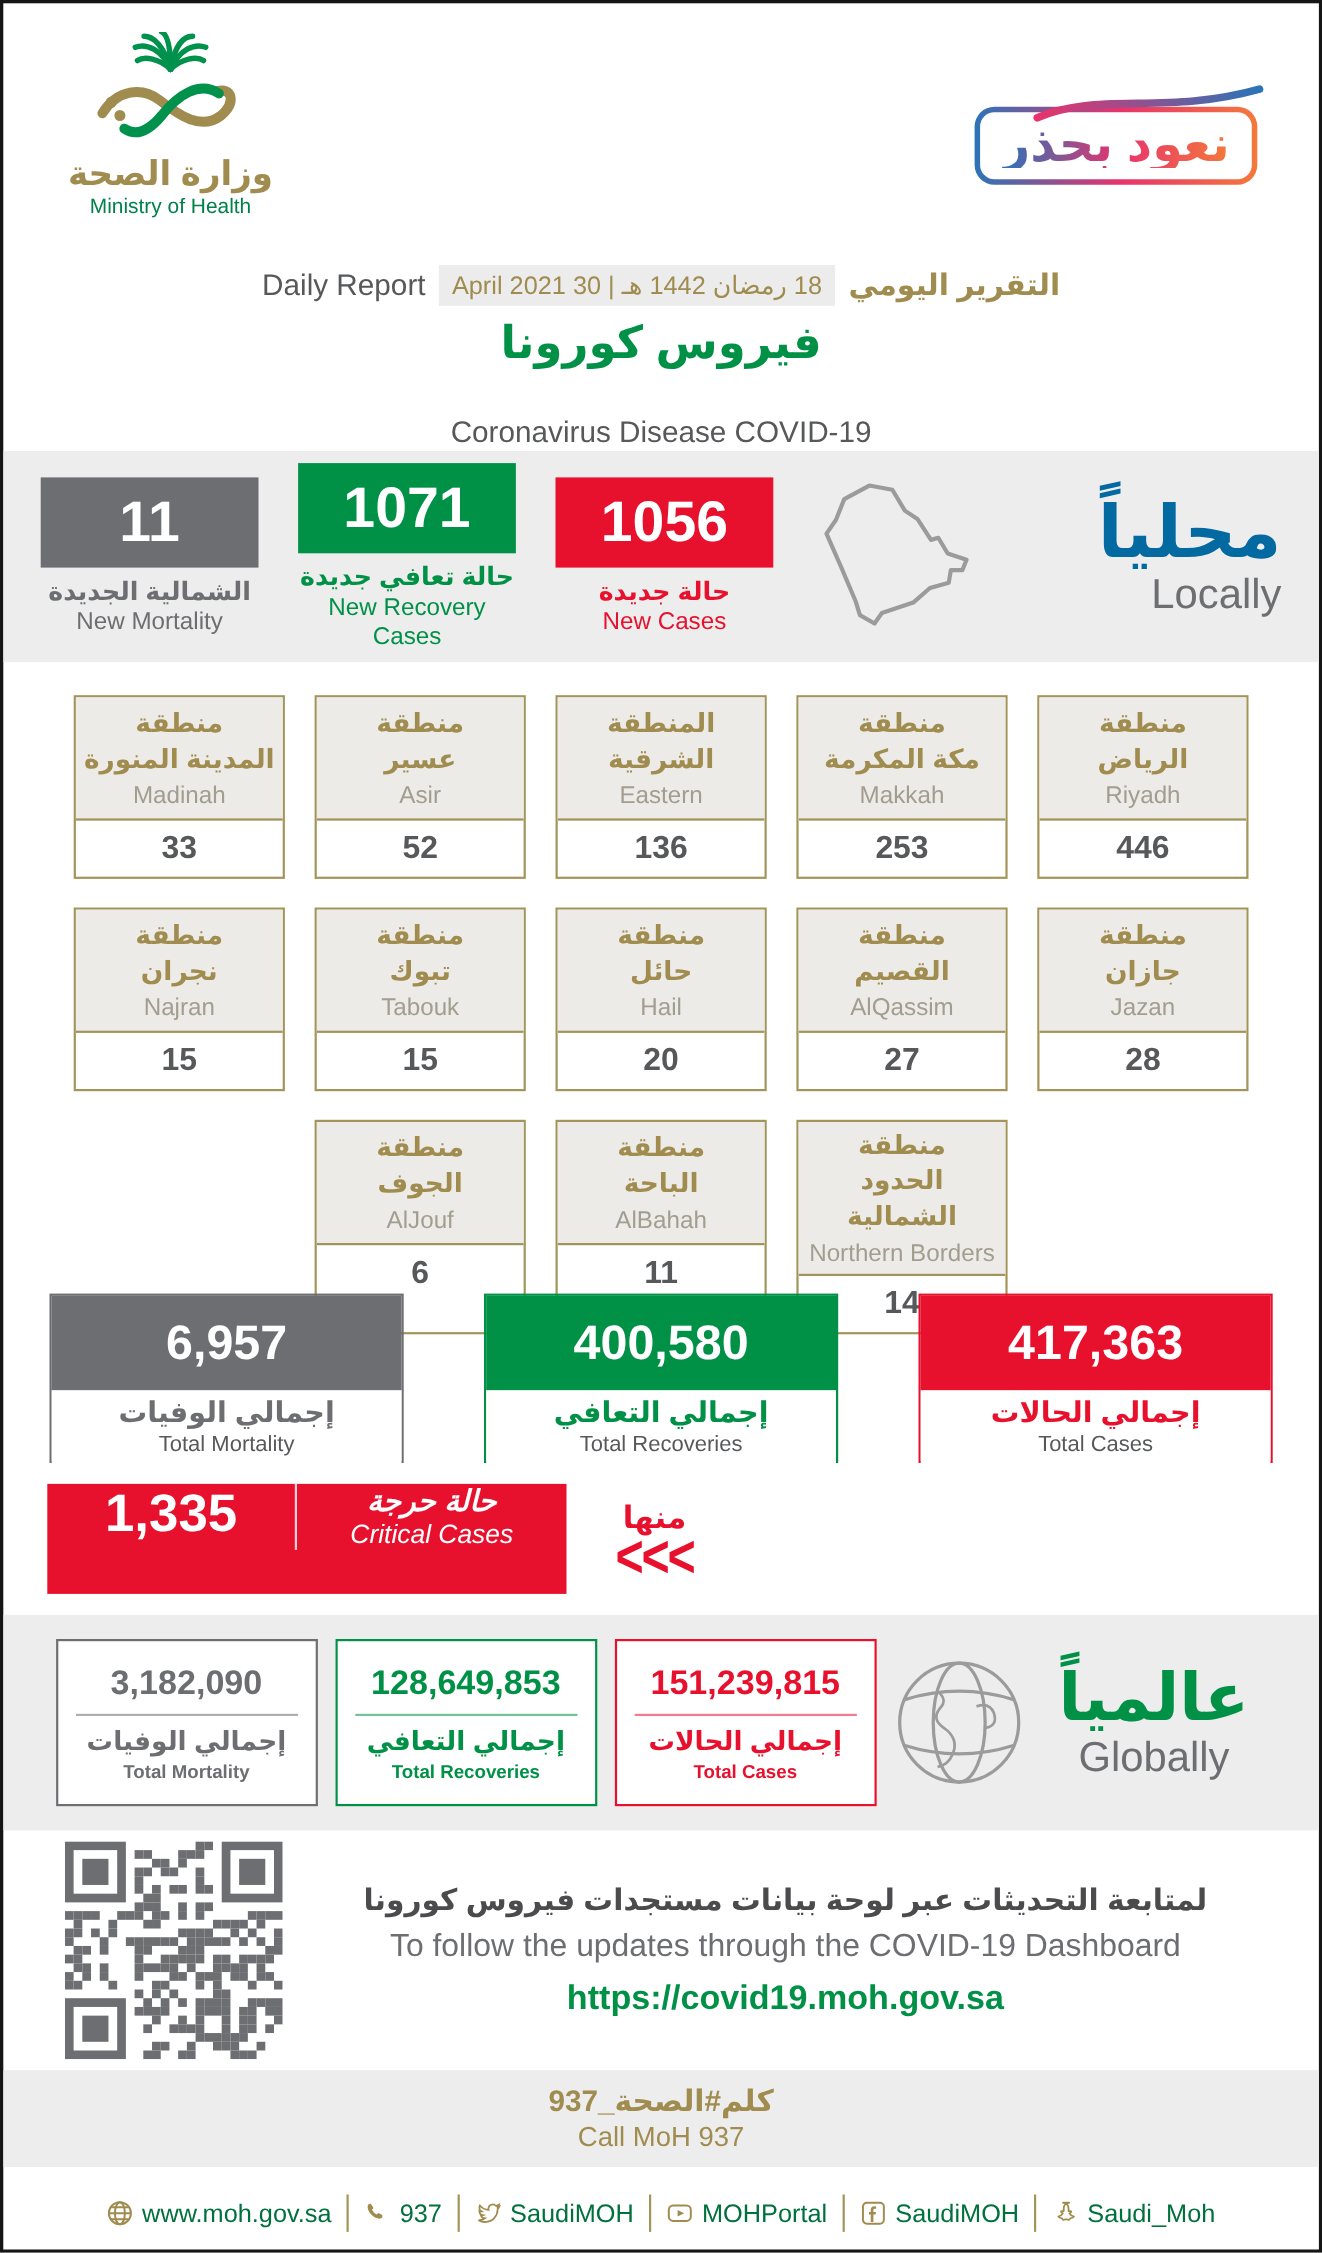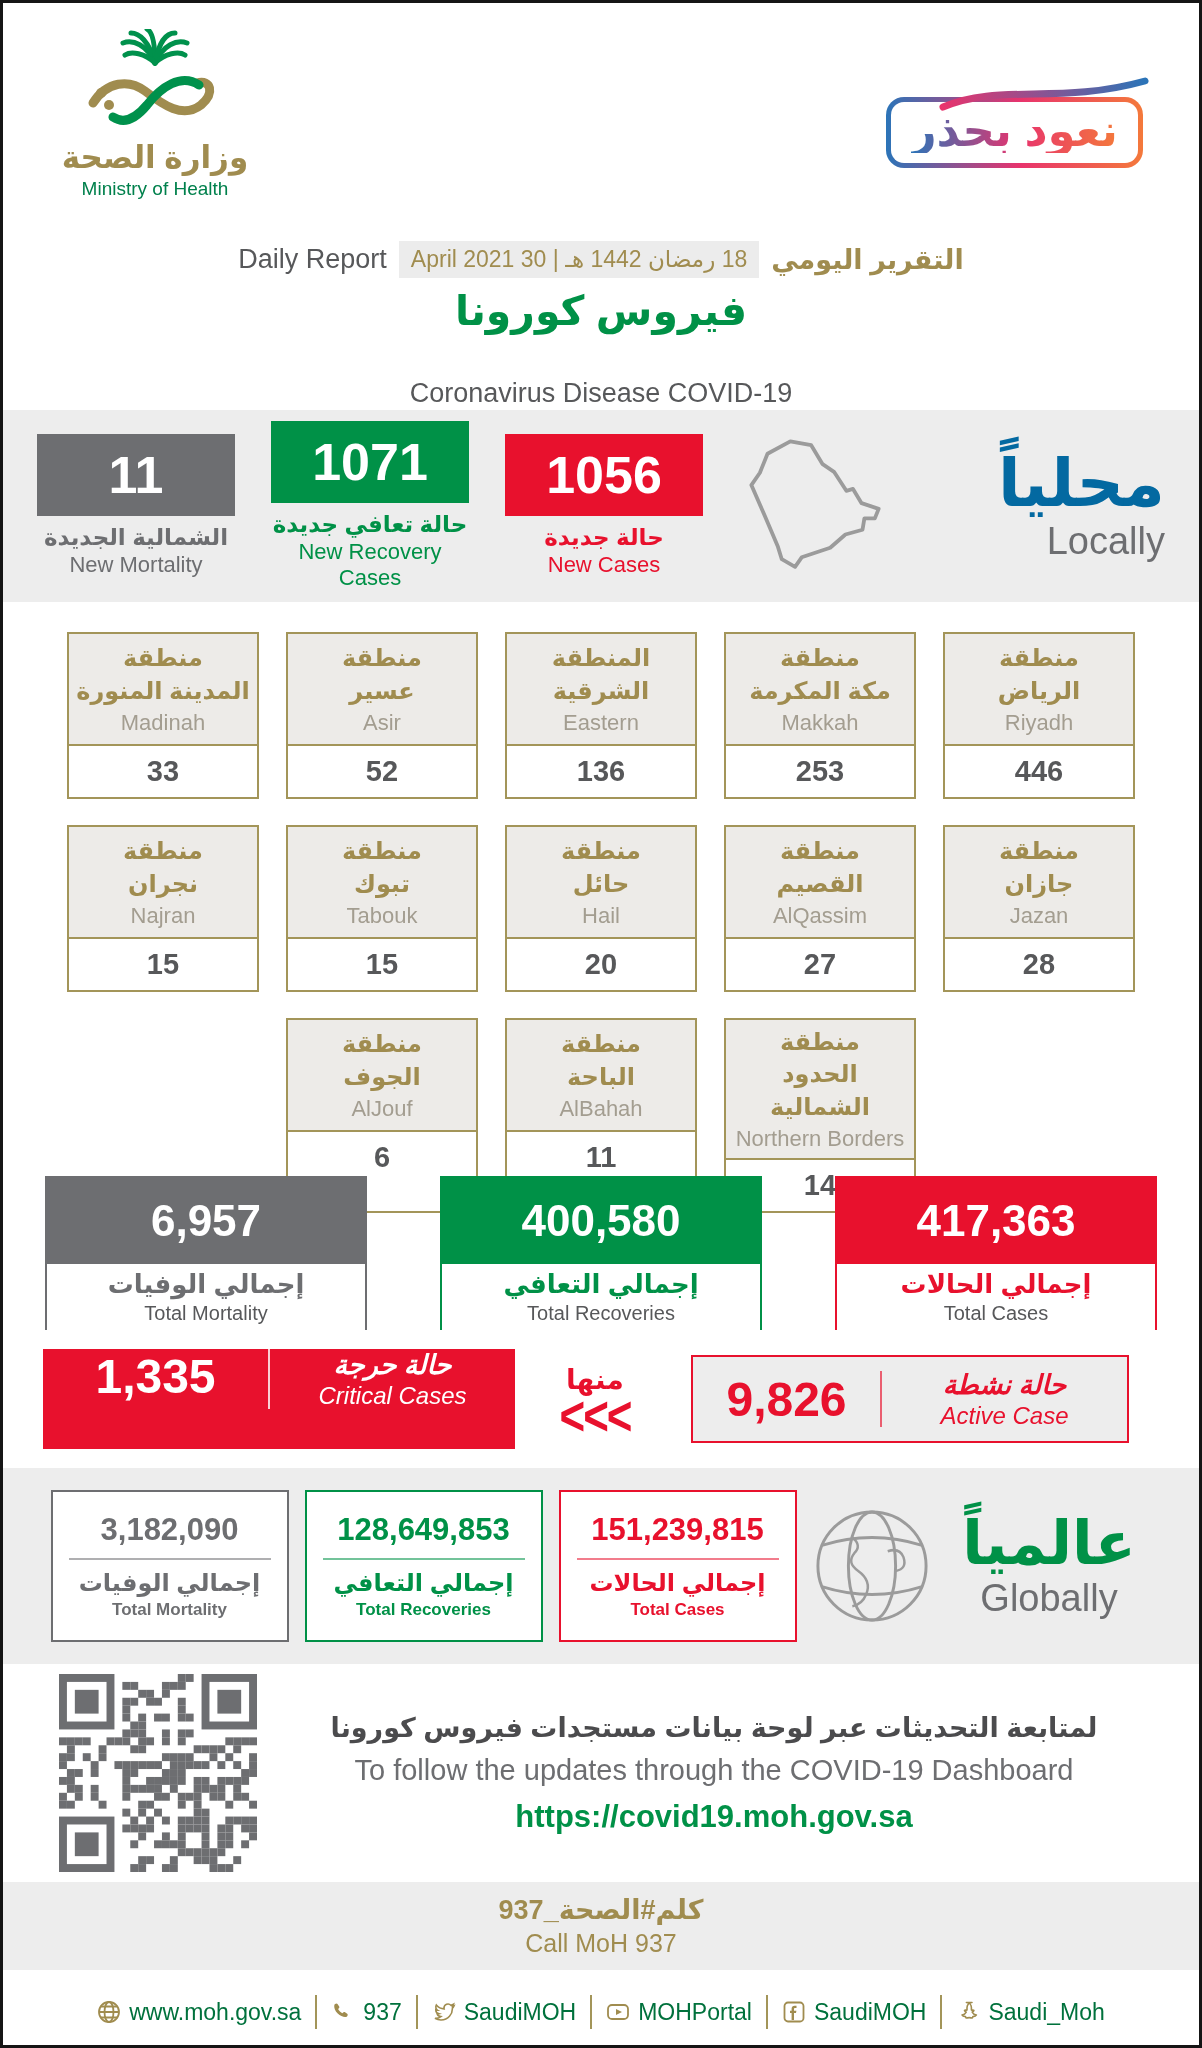--- a/index.html
+++ b/index.html
@@ -349,28 +349,20 @@
       <div class="big-num">1,335</div>
       <div class="vline-w"></div>
       <div class="ca-labels">
         <div class="ca-ar">حالة حرجة</div>
         <div class="ca-en">Critical Cases</div>
       </div>
     </div>
     <div class="mid">
       <div class="mid-ar">منها</div>
       <div class="mid-ch">&lt;&lt;&lt;</div>
-    </div>
-    <div class="active-box">
-      <div class="big-num">9,826</div>
-      <div class="vline-r"></div>
-      <div class="ca-labels">
-        <div class="ca-ar">حالة نشطة</div>
-        <div class="ca-en">Active Case</div>
-      </div>
     </div>
   </div>
 
   <div class="global band">
     <div class="gbox gray">
       <div class="gb-num c-gray">3,182,090</div>
       <div class="gb-div"></div>
       <div class="gb-ar c-gray">إجمالي الوفيات</div>
       <div class="gb-en c-gray">Total Mortality</div>
     </div>

